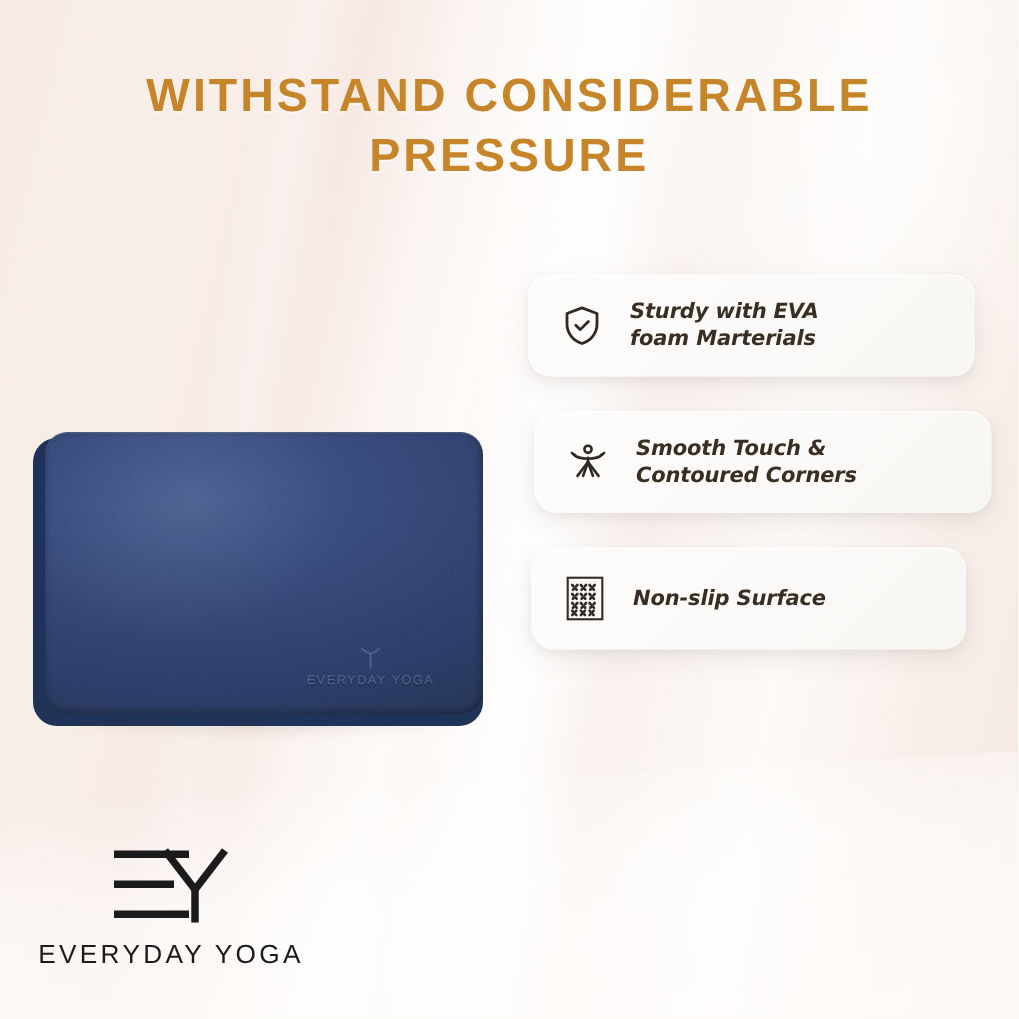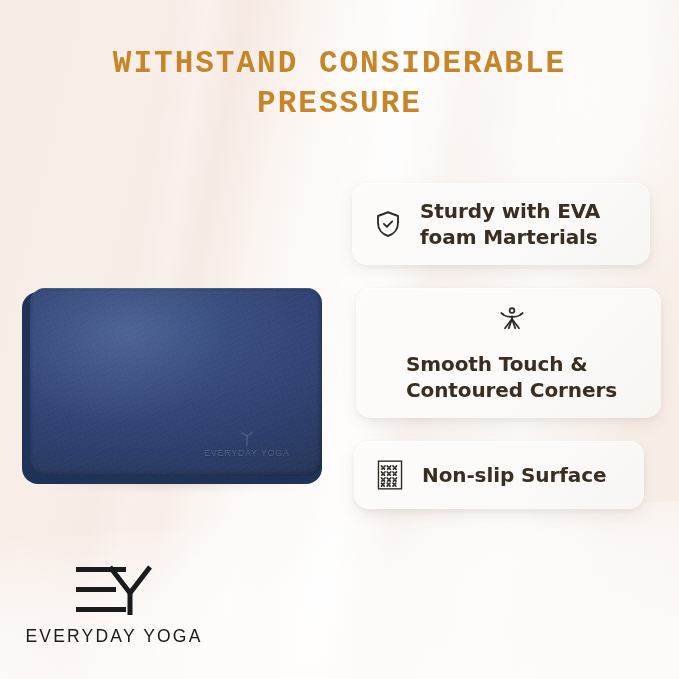--- a/index.html
+++ b/index.html
@@ -69,21 +69,21 @@
     pointer-events: none;
   }
 
   
   .headline {
     position: absolute;
     left: 40px; right: 40px;
     top: 44px;
     text-align: center;
     color: #c7852a;
-    font-family: Liberation Mono, monospace;
+    font-family: Liberation Sans, sans-serif;
     font-weight: bold;
     font-size: 31px;
     line-height: 1.28;
     letter-spacing: 2.0px;
     text-transform: uppercase;
     text-shadow: 0 1px 0 rgba(255,255,255,.6);
     white-space: pre-line;
   }
 
   
@@ -177,43 +177,44 @@
     margin-bottom: 23px;
     min-height: 68px;
     border-radius: 15px;
     background: linear-gradient(135deg, #fdfcfb 0%, #fbfaf8 55%, #f8f6f3 100%);
     box-shadow:
       0 6px 16px rgba(120,95,85,.10),
       0 2px 5px rgba(120,95,85,.07),
       inset 0 1px 0 rgba(255,255,255,.9);
   }
   .card.w-wide  { width: 298px; }
-  .card.w-wider { width: 305px; flex-direction: column; }
+  .card.w-wider { width: 305px; }
   .card.w-std   { width: 290px; }
   .card.ind-1 { margin-left: 0px; }
   .card.ind-2 { margin-left: 4px; }
   .card.ind-3 { margin-left: 2px; }
   .card.ind-4 { margin-left: 6px; }
 
   .card-icon {
     flex: 0 0 auto;
     width: 32px; height: 32px;
     display: flex;
     align-items: center;
     justify-content: center;
     color: #2f2a24;
   }
   .card-label {
     font-family: "DejaVu Sans", sans-serif;
     font-weight: bold;
-    font-size: 20px;
+    font-size: 14px;
     line-height: 1.30;
     color: #3a2d21;
     letter-spacing: -0.1px;
     white-space: pre-line;
+    font-style: italic;
   }
 
   
   .logo {
     position: absolute;
     left: 24px;
     top: 560px;
     width: 180px;
     text-align: center;
   }

